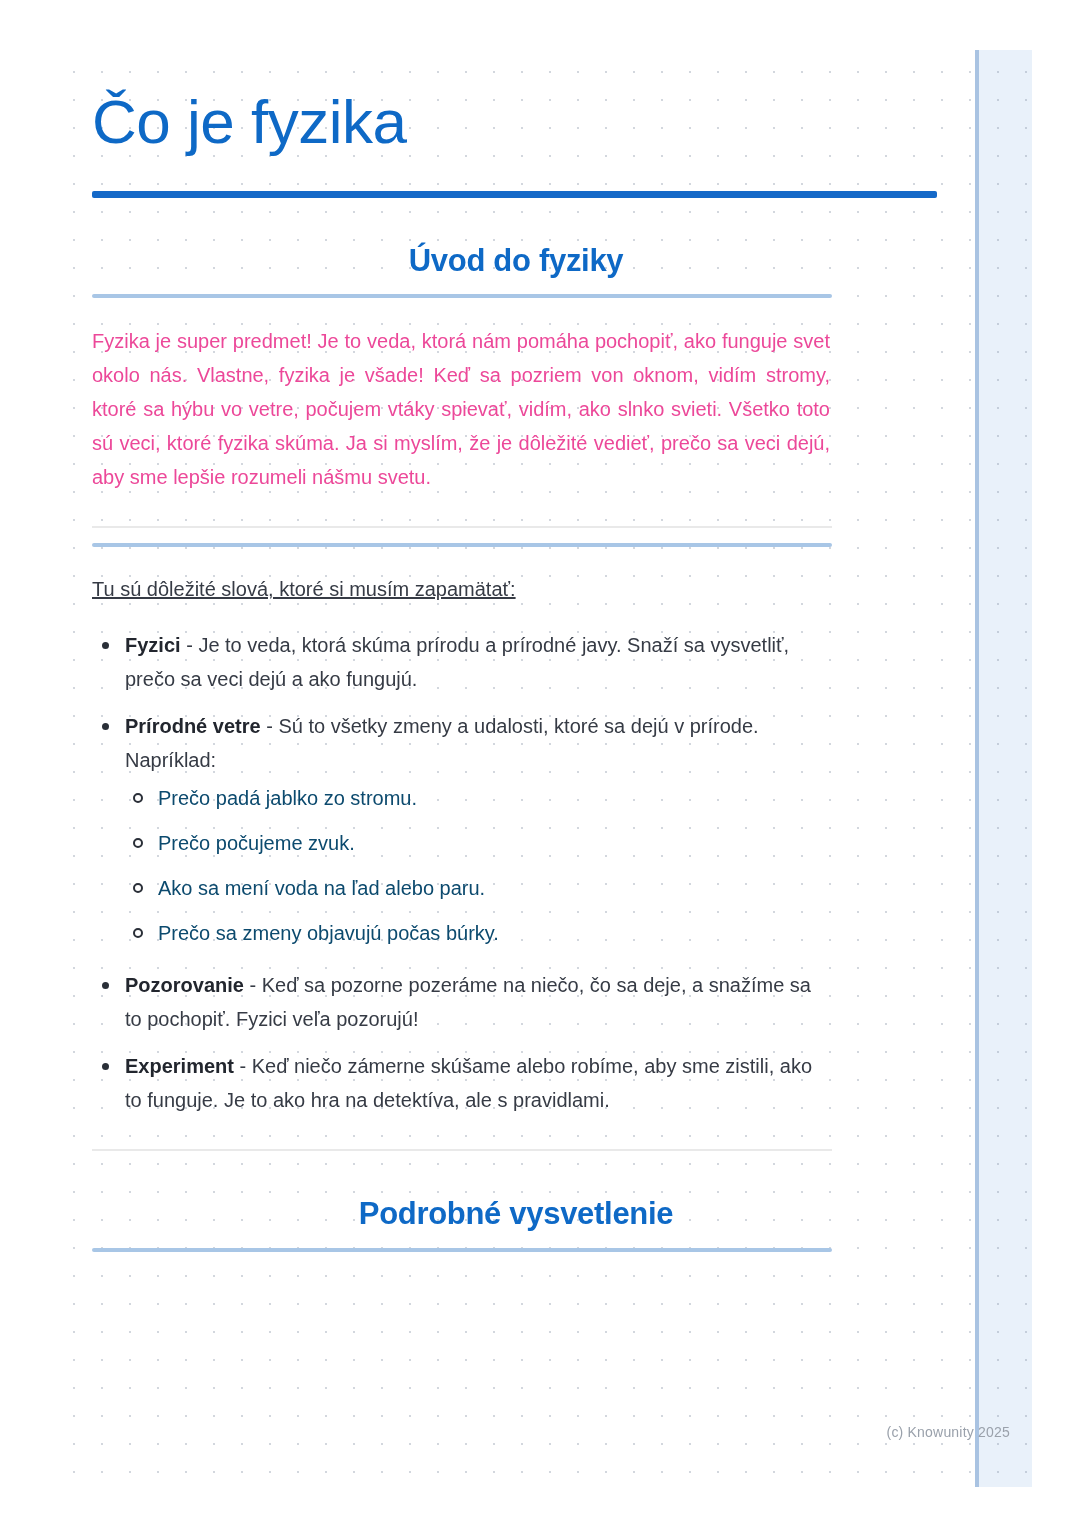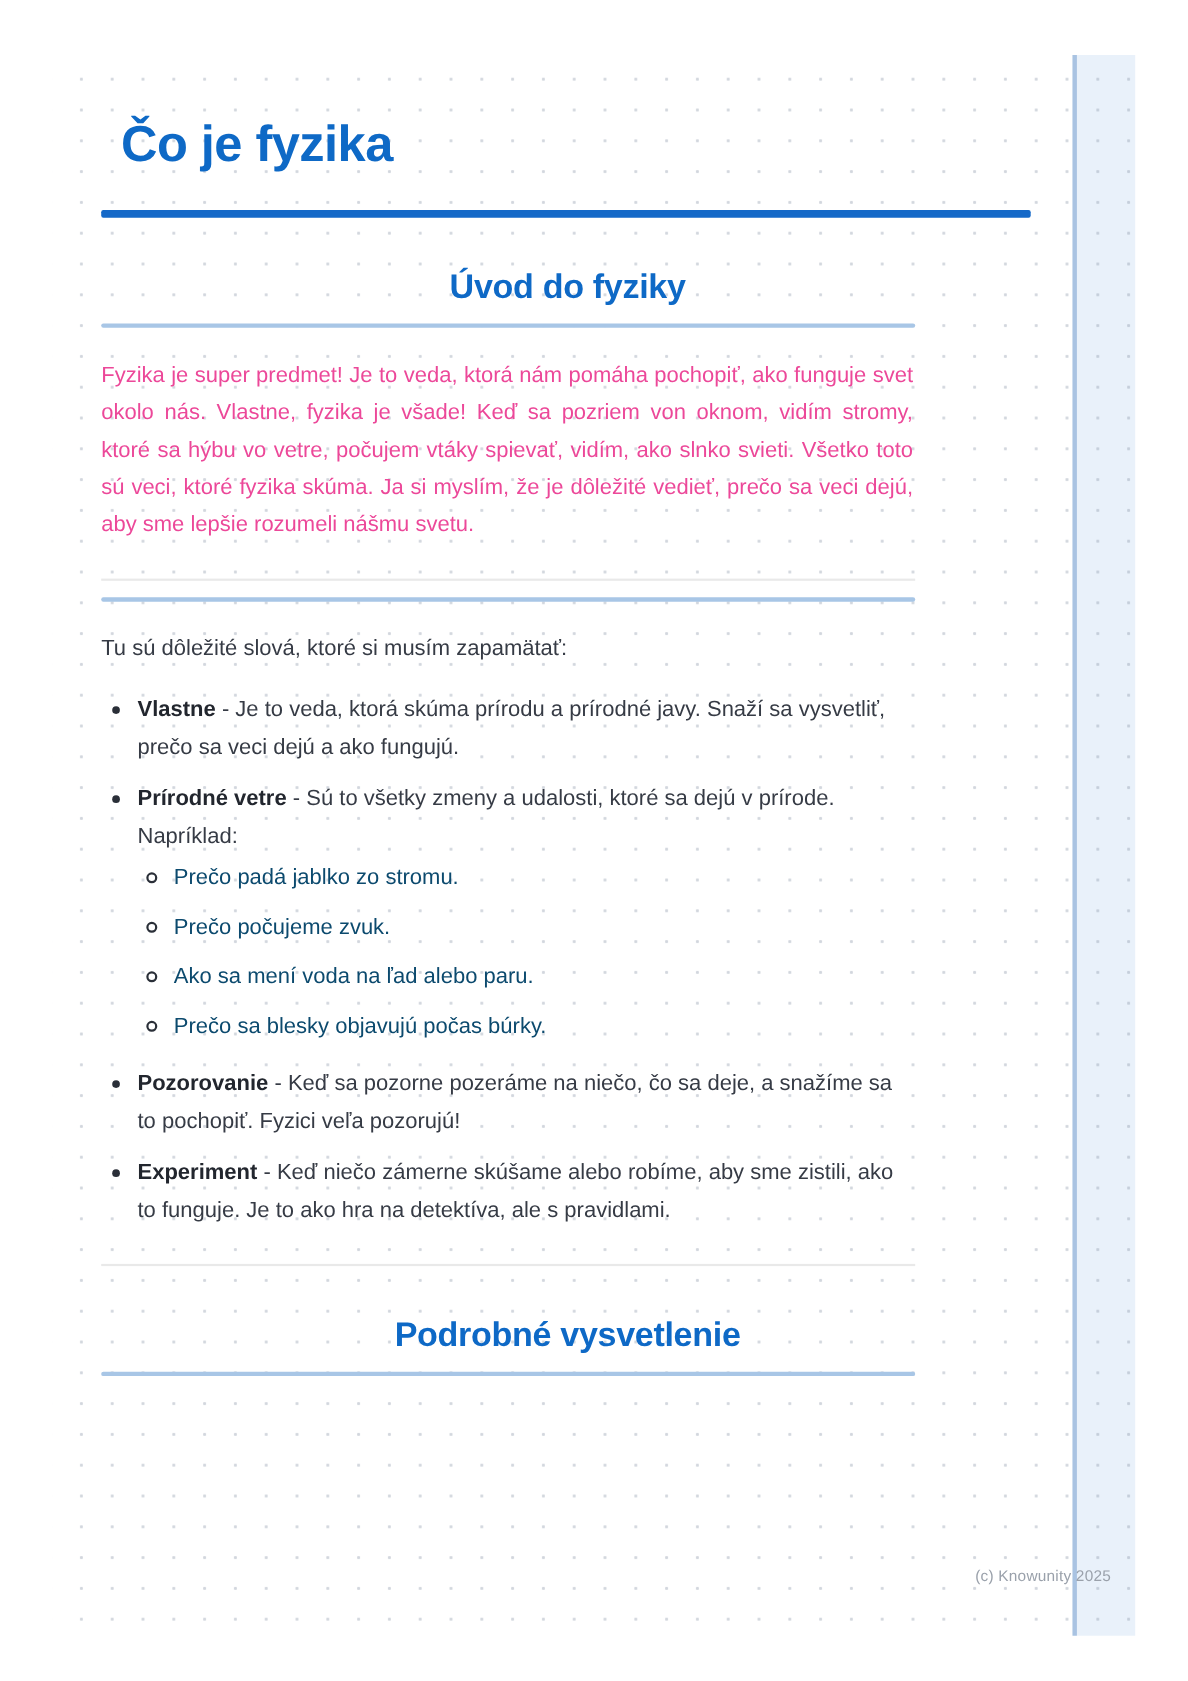--- a/index.html
+++ b/index.html
@@ -35,23 +35,23 @@
   }
 
   .content {
     position: absolute;
     left: 92px; top: 86px;
     width: 848px;
     z-index: 2;
   }
 
   h1 {
-    margin: 18px;
-    font-size: 46px;
-    font-weight: bold;
+    margin: 0;
+    font-size: 62px;
+    font-weight: normal;
     letter-spacing: -0.5px;
     line-height: 1.15;
     color: #0e69c6;
   }
   .title-rule {
     width: 845px; height: 7px;
     background: #1569c8;
     border-radius: 2px;
     margin-top: 34px;
   }
@@ -79,20 +79,21 @@
     line-height: 34px;
     color: #ec4899;
     text-align: justify;
   }
   .lead {
     width: 740px;
     margin: 26px 0 0 0;
     font-size: 20px;
     line-height: 33px;
     color: #363b45;
+    text-decoration: underline;
   }
 
   .divider {
     width: 740px; height: 2px;
     background: #e9e9e9;
     margin-top: 32px;
   }
 
   ul.terms {
     list-style: none;
@@ -169,33 +170,33 @@
   </section>
 
   <div class="divider"></div>
 
   <section>
     <div class="h2-rule"></div>
     <p class="lead">Tu sú dôležité slová, ktoré si musím zapamätať:</p>
 
     <ul class="terms">
       <li>
-        <span class="term">Vlastne</span>
+        <span class="term">Fyzici</span>
         <span class="sep">-</span>
         <span class="def">Je to veda, ktorá skúma prírodu a prírodné javy. Snaží sa vysvetliť, prečo sa veci dejú a ako fungujú.</span>
       </li>
       <li>
         <span class="term">Prírodné vetre</span>
         <span class="sep">-</span>
         <span class="def">Sú to všetky zmeny a udalosti, ktoré sa dejú v prírode. Napríklad:</span>
         <ul class="examples">
           <li>Prečo padá jablko zo stromu.</li>
           <li>Prečo počujeme zvuk.</li>
           <li>Ako sa mení voda na ľad alebo paru.</li>
-          <li>Prečo sa blesky objavujú počas búrky.</li>
+          <li>Prečo sa zmeny objavujú počas búrky.</li>
         </ul>
       </li>
       <li>
         <span class="term">Pozorovanie</span>
         <span class="sep">-</span>
         <span class="def">Keď sa pozorne pozeráme na niečo, čo sa deje, a snažíme sa to pochopiť. Fyzici veľa pozorujú!</span>
       </li>
       <li>
         <span class="term">Experiment</span>
         <span class="sep">-</span>

